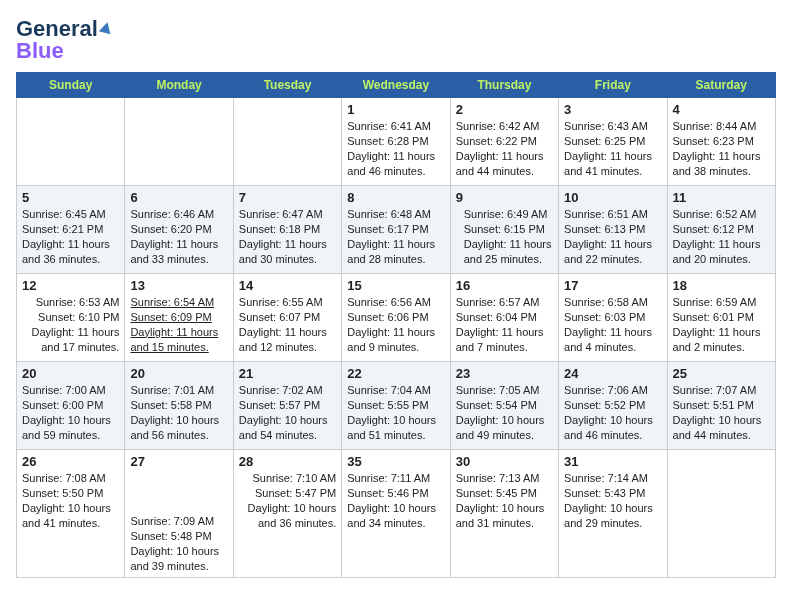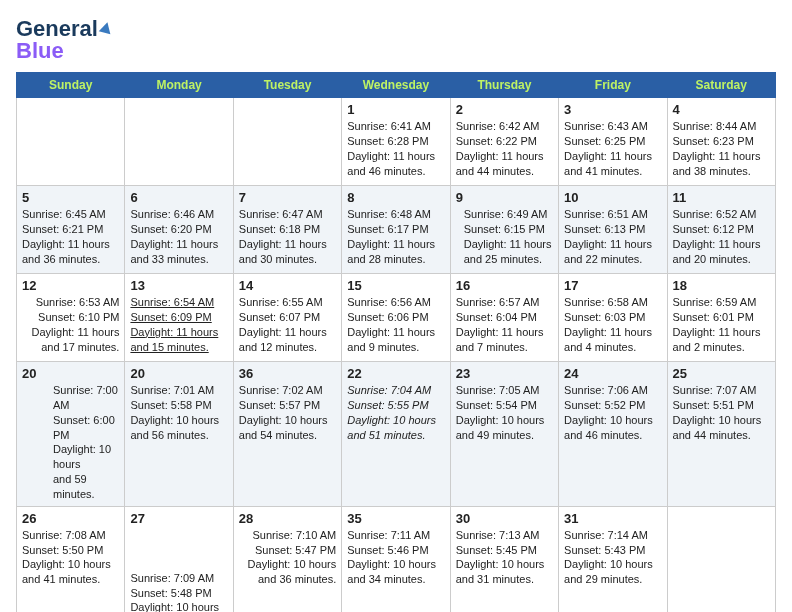--- a/index.html
+++ b/index.html
@@ -234,42 +234,42 @@
           <div class="day-num">18</div>
           <div class="cell-text" style="white-space: pre-line;">Sunrise: 6:59 AM
 Sunset: 6:01 PM
 Daylight: 11 hours
 and 2 minutes.</div>
         </td>
       </tr>
       <tr>
         <td>
           <div class="day-num">20</div>
-          <div class="cell-text" style="white-space: pre-line; margin-left: 31px;">Sunrise: 7:00 AM
+          <div class="cell-text" style="white-space: pre-line;">Sunrise: 7:00 AM
 Sunset: 6:00 PM
 Daylight: 10 hours
 and 59 minutes.</div>
         </td>
         <td>
           <div class="day-num">20</div>
           <div class="cell-text" style="white-space: pre-line;">Sunrise: 7:01 AM
 Sunset: 5:58 PM
 Daylight: 10 hours
 and 56 minutes.</div>
         </td>
         <td>
-          <div class="day-num">36</div>
+          <div class="day-num">21</div>
           <div class="cell-text" style="white-space: pre-line;">Sunrise: 7:02 AM
 Sunset: 5:57 PM
 Daylight: 10 hours
 and 54 minutes.</div>
         </td>
         <td>
           <div class="day-num">22</div>
-          <div class="cell-text" style="white-space: pre-line; font-style: italic;">Sunrise: 7:04 AM
+          <div class="cell-text" style="white-space: pre-line;">Sunrise: 7:04 AM
 Sunset: 5:55 PM
 Daylight: 10 hours
 and 51 minutes.</div>
         </td>
         <td>
           <div class="day-num">23</div>
           <div class="cell-text" style="white-space: pre-line;">Sunrise: 7:05 AM
 Sunset: 5:54 PM
 Daylight: 10 hours
 and 49 minutes.</div>

